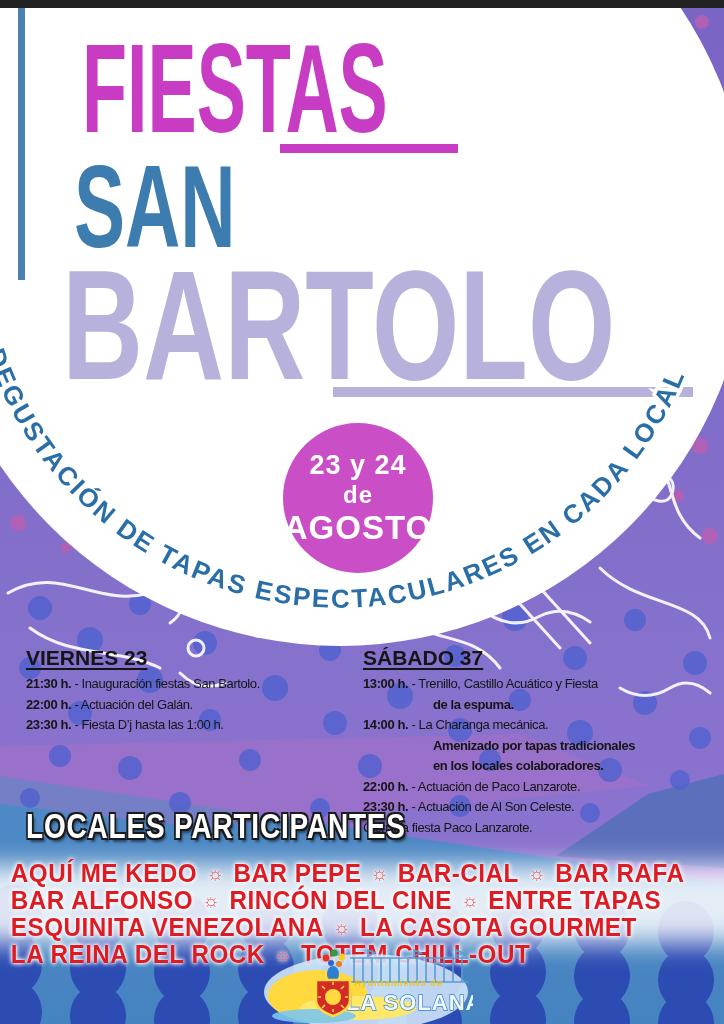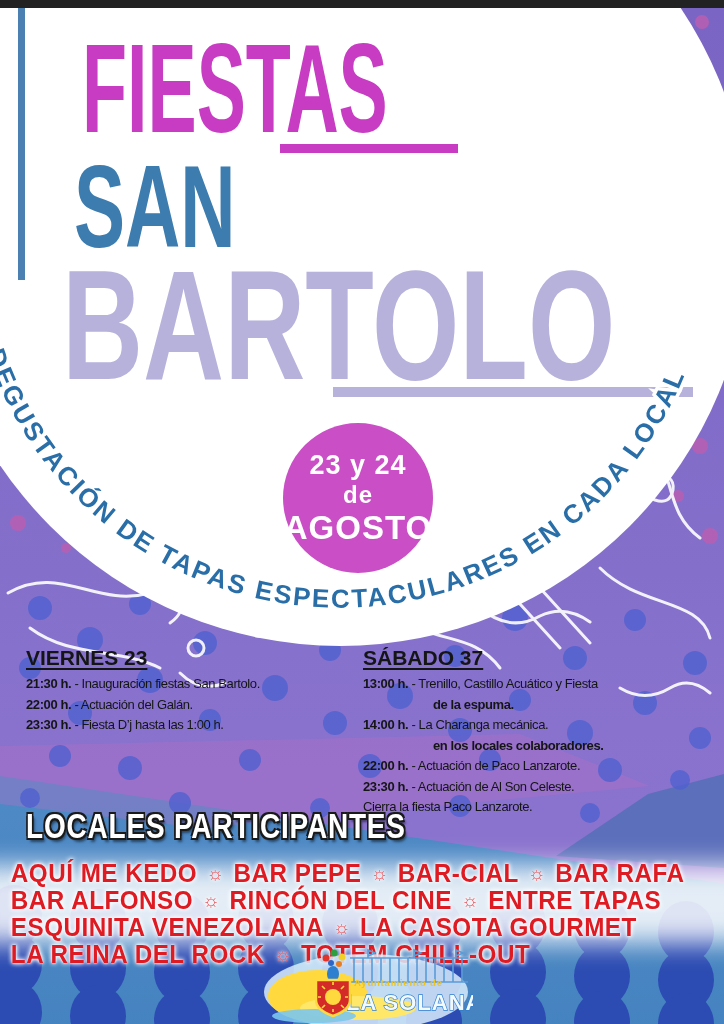--- a/index.html
+++ b/index.html
@@ -212,20 +212,21 @@
         <div class="event"><span class="time">23:30 h. </span><span>- Fiesta D’j hasta las 1:00 h.</span></div>
       </div>
   </div>
 
   <div class="sched" id="saturday">
     <div class="sched-title">SÁBADO 37</div>
     <div id="saturday-events">
         <div class="event"><span class="time">13:00 h. </span><span>- Trenillo, Castillo Acuático y Fiesta</span></div>
         <div class="event cont">de la espuma.</div>
         <div class="event"><span class="time">14:00 h. </span><span>- La Charanga mecánica.</span></div>
+        <div class="event cont">Amenizado por tapas tradicionales</div>
         <div class="event cont">en los locales colaboradores.</div>
         <div class="event"><span class="time">22:00 h. </span><span>- Actuación de Paco Lanzarote.</span></div>
         <div class="event"><span class="time">23:30 h. </span><span>- Actuación de Al Son Celeste.</span></div>
         <div class="event"><span>Cierra la fiesta Paco Lanzarote.</span></div>
       </div>
   </div>
 
   <div class="glow-band"></div>
 
   <div class="locales-heading">LOCALES PARTICIPANTES</div>

